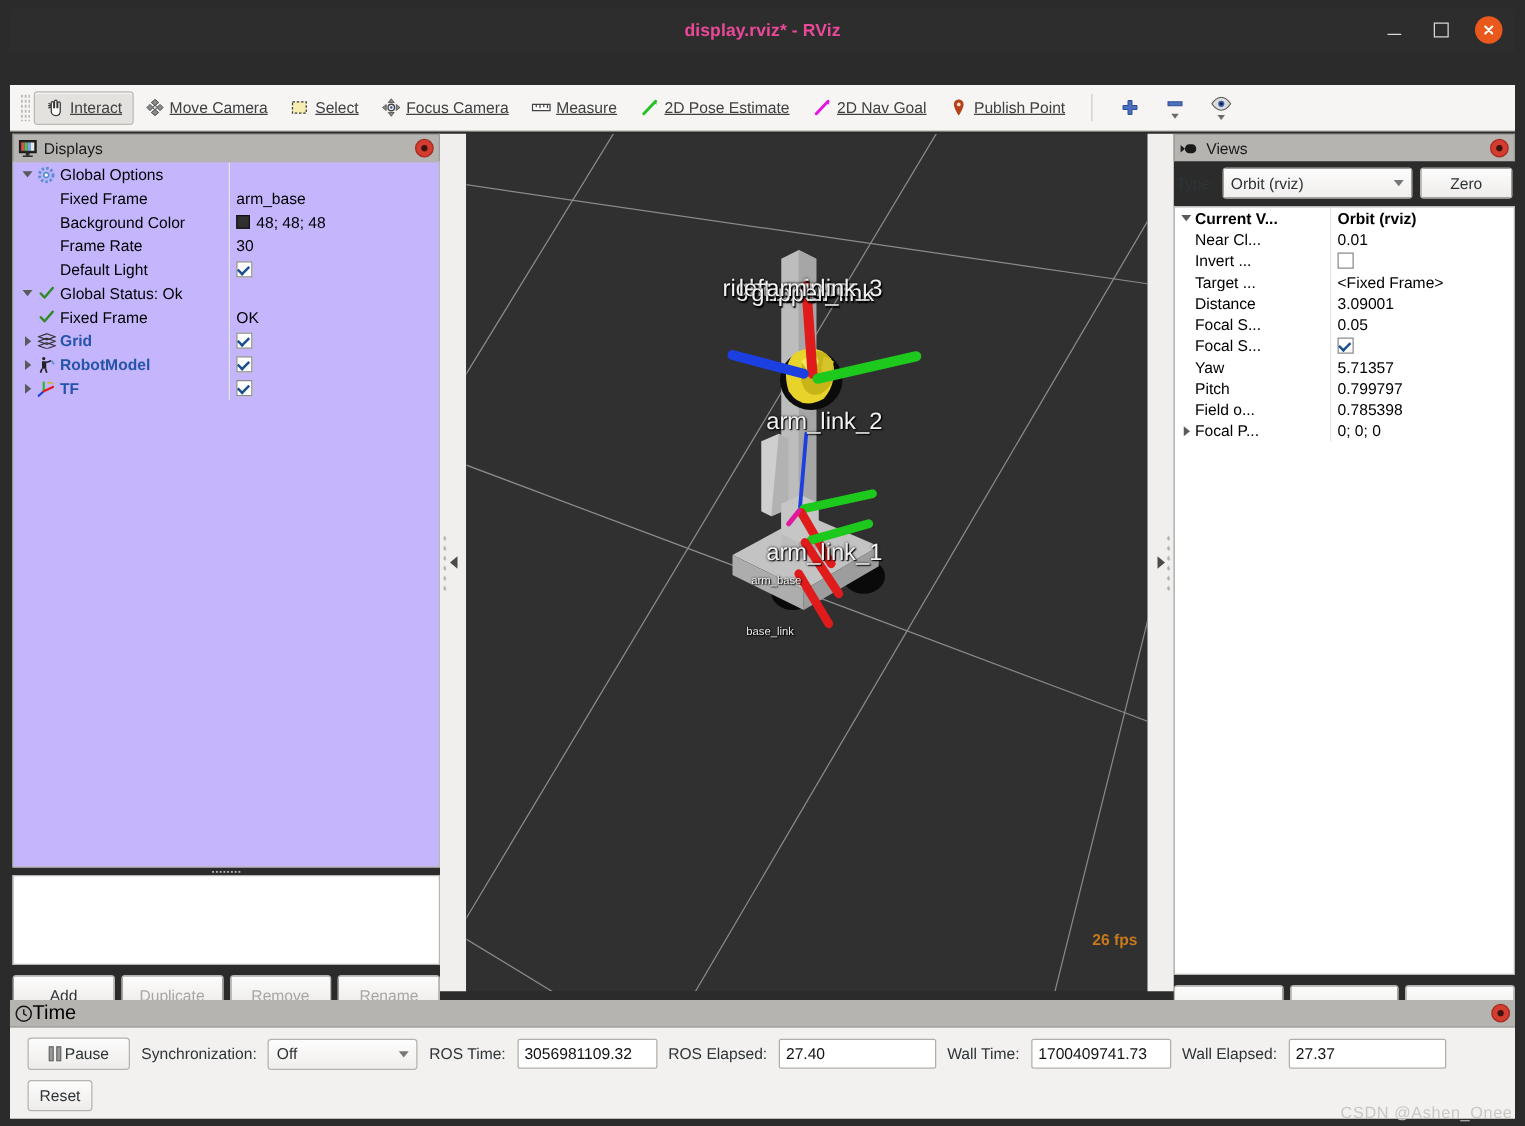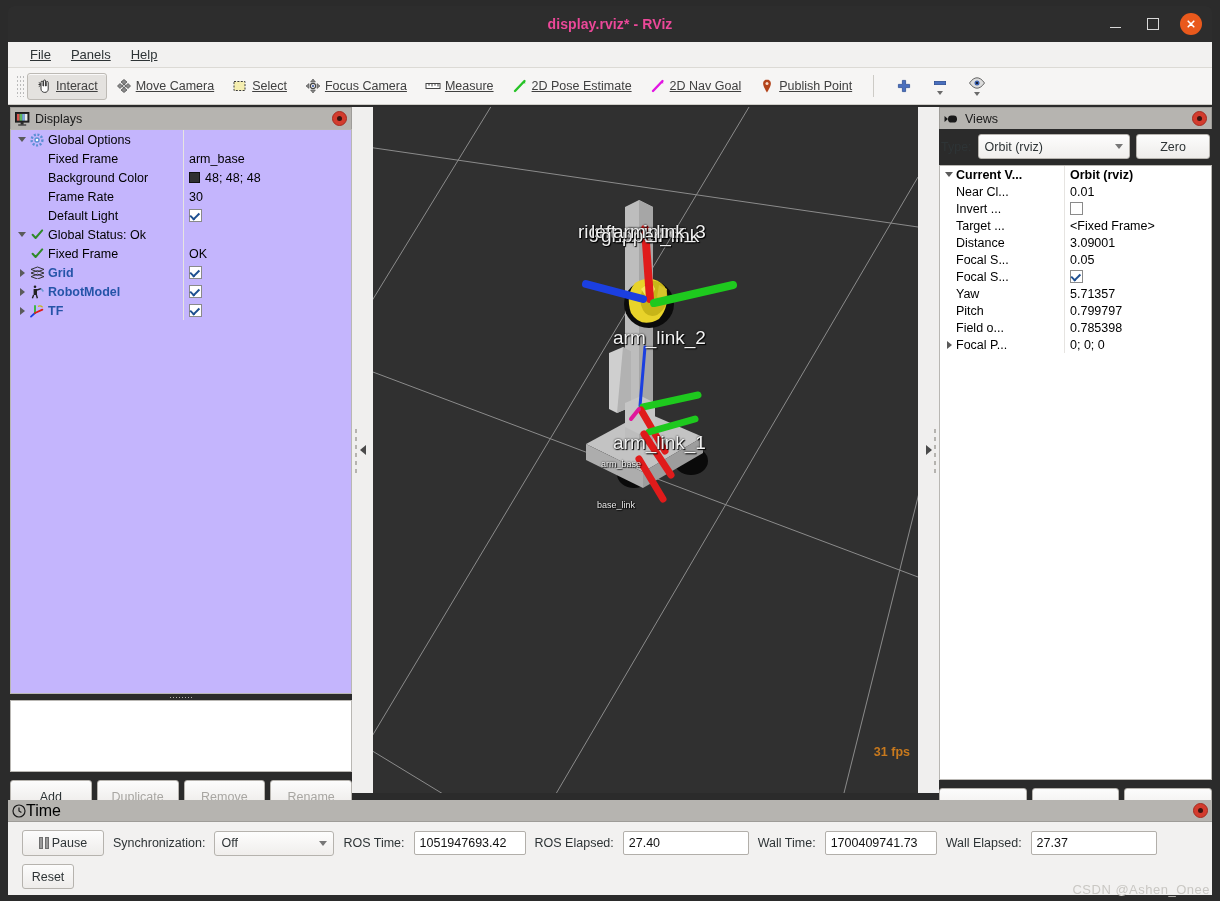--- a/index.html
+++ b/index.html
@@ -341,25 +341,20 @@
       <div class="winbtn min"></div>
       <div class="winbtn max"></div>
       <div class="winbtn close">
         <svg width="10" height="10" viewBox="0 0 10 10">
           <path d="M2.2 2.2 L7.8 7.8 M7.8 2.2 L2.2 7.8" stroke="#fff" stroke-width="1.6" stroke-linecap="round"></path>
         </svg>
       </div>
     </div>
   </div>
 
-  <div class="menubar">
-    <div class="menuitem"><u>File</u></div>
-    <div class="menuitem"><u>Panels</u></div>
-    <div class="menuitem"><u>Help</u></div>
-  </div>
 
   <div class="toolbar">
     <div class="tb-grip"></div>
 
     <div class="tbtn active">
       <svg class="tbicon" viewBox="0 0 16 16">
         <path d="M5 11V4.2a1 1 0 0 1 2 0V8h.6V3a1 1 0 0 1 2 0v5h.6V4.5a1 1 0 0 1 2 0V11c0 2-1.3 3.4-3.4 3.4S5 13 5 11z" fill="#fff" stroke="#333" stroke-width="1"></path>
         <path d="M2.5 6.5h2.2M2.8 4.6l1.8 1M2.8 8.5l1.8-1" stroke="#333" stroke-width="1"></path>
       </svg>
       <span>Interact</span>
@@ -684,21 +679,21 @@
         <div class="label3d" style="left: 205px; top: 114px;">right_gripper</div>
         <div class="label3d" style="left: 218px; top: 114px;">left_gripper</div>
         <div class="label3d" style="left: 228px; top: 118px;">gripper_link</div>
         <div class="label3d" style="left: 240px; top: 114px;">arm_link_3</div>
         <div class="label3d" style="left: 240px; top: 220px;">arm_link_2</div>
         <div class="label3d" style="left: 240px; top: 325px;">arm_link_1</div>
         <div class="label3d small" style="left: 228px; top: 352px;">arm_base</div>
         <div class="label3d small" style="left: 224px; top: 352px; margin-top: 41px;">base_link</div>
       </div>
 
-    <div class="fps">31 fps</div>
+    <div class="fps">26 fps</div>
   </div>
 
   <div class="splitcol right">
     <div class="arrow-right"></div>
     <div class="dotcol" style="right:3px;"></div>
   </div>
 
   <div class="views-panel">
     <div class="panel-title">
       <svg width="16" height="12" viewBox="0 0 16 12">
@@ -855,21 +850,21 @@
           <span>Pause</span>
         </div>
         <span class="tfield-label">Synchronization:</span>
         <div class="sync-combo">
           <span>Off</span>
           <span class="caret" style="margin-left:auto;width:0;height:0;border-left:4px solid transparent;border-right:4px solid transparent;border-top:5px solid #777;"></span>
         </div>
 
         <span class="tfield-label">ROS Time:</span>
         <div class="tinput w-time">
-            <span>1051947693.42</span>
+            <span>3056981109.32</span>
           </div>
 
         <span class="tfield-label">ROS Elapsed:</span>
         <div class="tinput w-elapsed">
             <span>27.40</span>
           </div>
 
         <span class="tfield-label">Wall Time:</span>
         <div class="tinput w-time">
             <span>1700409741.73</span>

